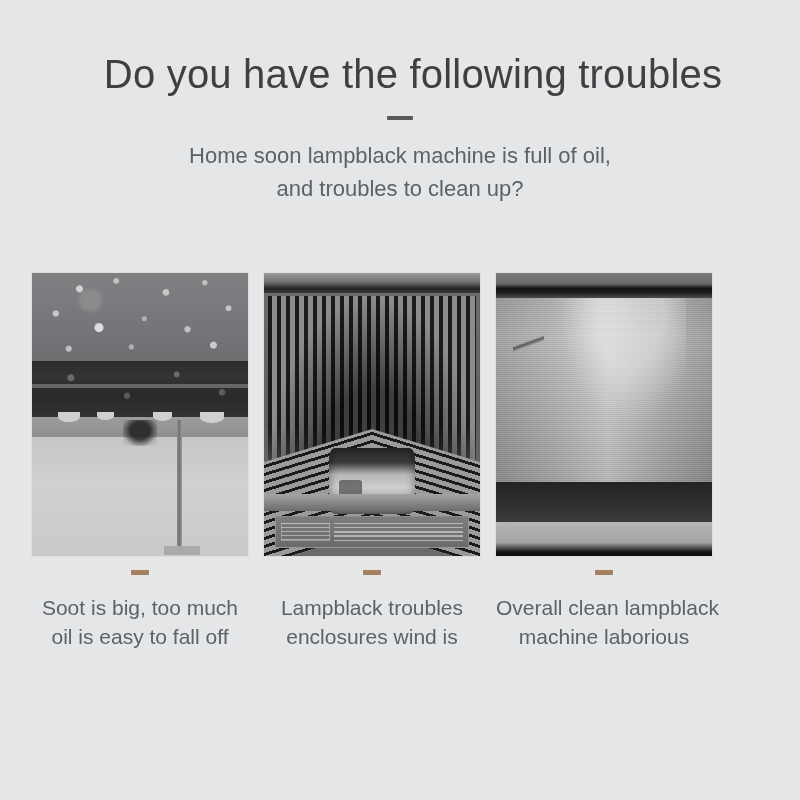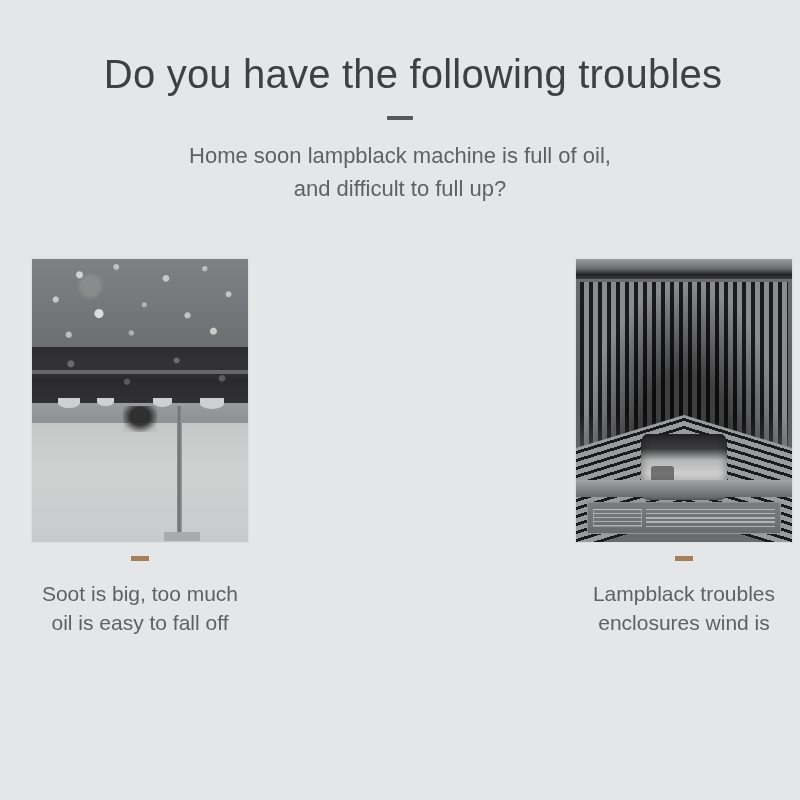--- a/index.html
+++ b/index.html
@@ -50,23 +50,23 @@
     line-height: 33px;
     color: #5d6266;
     font-weight: 400;
     max-width: 620px;
   }
   .subtitle div { white-space: nowrap; }
 
   
   .cards {
     position: absolute;
-    top: 259px;
+    top: 273px;
     left: 32px;
-    width: 760px;
+    width: 680px;
     display: flex;
     justify-content: space-between;
   }
   .card {
     width: 216px;
   }
   .photo {
     position: relative;
     width: 216px;
     height: 283px;
@@ -281,21 +281,21 @@
 </head>
 <body>
 
 <div class="page">
 
   <div class="header">
     <h1 class="title">Do you have the following troubles</h1>
     <div class="title-rule"></div>
     <div class="subtitle">
       <div>Home soon lampblack machine is full of oil,</div>
-      <div>and difficult to full up?</div>
+      <div>and troubles to clean up?</div>
     </div>
   </div>
 
   <div class="cards">
 
     <div class="card">
       <div class="photo">
         <div class="p1-top"></div>
         <div class="p1-band"></div>
         <div class="p1-mid"></div>
@@ -332,15 +332,31 @@
           <div class="p2-label-lines"></div>
         </div>
       </div>
       <div class="card-rule"></div>
       <div class="caption">
         <div>Lampblack troubles</div>
         <div>enclosures wind is</div>
       </div>
     </div>
 
+    <div class="card">
+      <div class="photo">
+        <div class="p3-bg"></div>
+        <div class="p3-glow"></div>
+        <div class="p3-scratch"></div>
+        <div class="p3-spatter"></div>
+        <div class="p3-toprail"></div>
+        <div class="p3-darkband"></div>
+        <div class="p3-botrail"></div>
+      </div>
+      <div class="card-rule"></div>
+      <div class="caption">
+        <div>Overall clean lampblack</div>
+        <div>machine laborious</div>
+      </div>
+    </div>
 
   </div>
 </div>
 
 </body></html>

